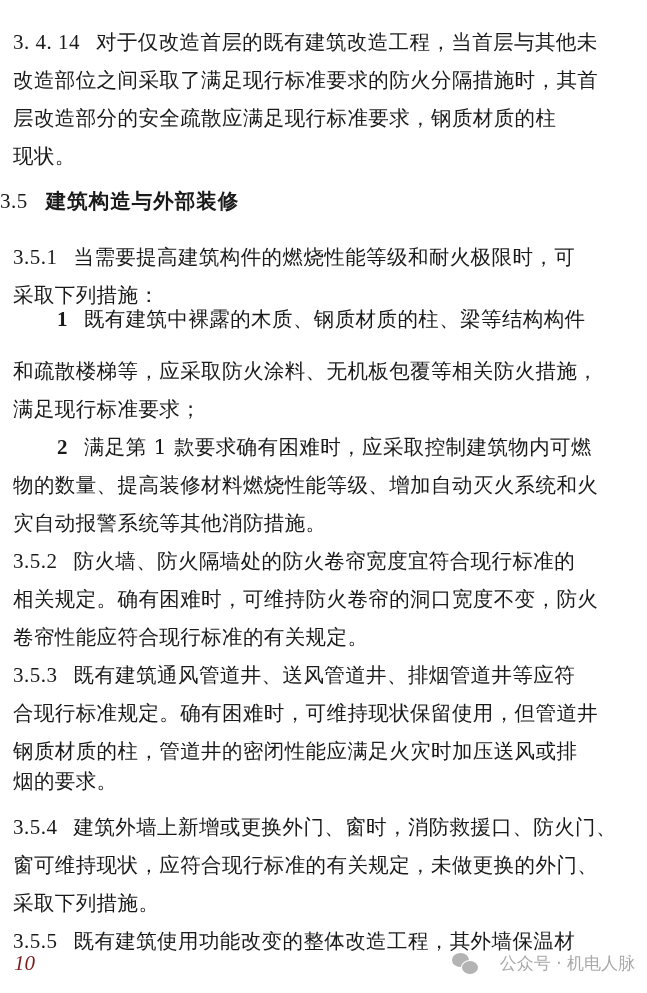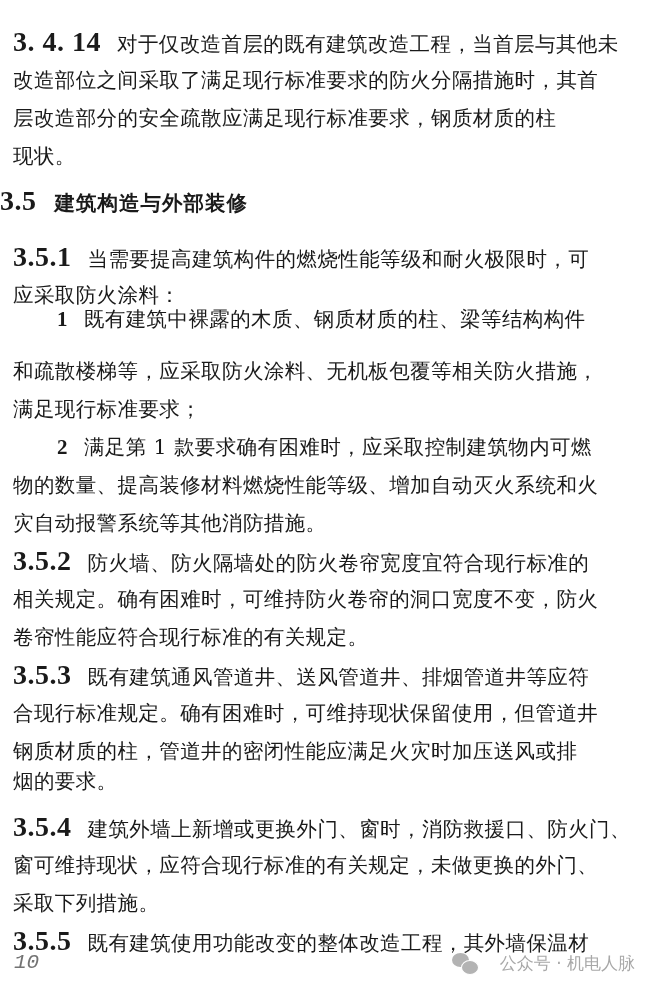--- a/index.html
+++ b/index.html
@@ -7,30 +7,30 @@
     width: 647px; height: 993px; background: #ffffff; overflow: hidden;
     position: relative;
     font-family: "DejaVu Serif", "Liberation Serif", serif;
     color: #1a1a1a;
   }
   .line {
     position: absolute; left: 13px; width: 622px;
     font-size: 20.5px; line-height: 28px; height: 28px;
     white-space: nowrap; letter-spacing: 0.4px;
   }
-  .num { font-family: "Liberation Serif", serif; font-weight: bold; font-size: 28px; letter-spacing: 0.5px; margin-right: 16px; }
+  .num { font-family: "Liberation Serif", serif; font-weight: normal; font-size: 21px; letter-spacing: 0.5px; margin-right: 16px; }
   .item-num { font-family: "Liberation Serif", serif; font-weight: bold; font-size: 21px; margin-right: 16px; }
   .heading {
     position: absolute; left: 0; width: 647px; text-align: left;
     font-size: 20.5px; line-height: 28px; font-weight: bold; letter-spacing: 1px;
   }
   .heading .num { margin-right: 18px; }
   .page-no {
     position: absolute; left: 14px; top: 951px;
-    font-family: Liberation Mono, monospace; font-style: italic; font-size: 21px; color: #737373;
+    font-family: Liberation Serif, serif; font-style: italic; font-size: 21px; color: #7f1d1d;
   }
   .watermark {
     position: absolute; right: 12px; top: 952px;
     display: flex; align-items: flex-end; gap: 22px;
     font-family: "DejaVu Sans", sans-serif; font-size: 17px; color: #a8a8a8;
   }
   .wechat-icon { width: 26px; height: 22px; position: relative; }
   .wechat-icon .b1 { position:absolute; left:0; top:0; width:17px; height:14px; border-radius:50%; background:#b3b3b3; }
   .wechat-icon .b2 { position:absolute; left:9px; top:7px; width:16px; height:13px; border-radius:50%; background:#b3b3b3; border:1.5px solid #fff; }
 </style>
@@ -38,21 +38,21 @@
 <body>
 
 <div class="line" style="top:28px"><span class="num">3. 4. 14</span><span>对于仅改造首层的既有建筑改造工程，当首层与其他未</span></div>
 <div class="line" style="top:66px">改造部位之间采取了满足现行标准要求的防火分隔措施时，其首</div>
 <div class="line" style="top:104px">层改造部分的安全疏散应满足现行标准要求，钢质材质的柱</div>
 <div class="line" style="top:142px">现状。</div>
 
 <div class="heading" style="top:187px"><span class="num">3.5</span><span>建筑构造与外部装修</span></div>
 
 <div class="line" style="top:243px"><span class="num">3.5.1</span><span>当需要提高建筑构件的燃烧性能等级和耐火极限时，可</span></div>
-<div class="line" style="top:281px">应采取防火涂料：</div>
+<div class="line" style="top:281px">采取下列措施：</div>
 <div class="line" style="top:305px; padding-left:44px; width:578px"><span class="item-num">1</span><span>既有建筑中裸露的木质、钢质材质的柱、梁等结构构件</span></div>
 <div class="line" style="top:357px">和疏散楼梯等，应采取防火涂料、无机板包覆等相关防火措施，</div>
 <div class="line" style="top:395px">满足现行标准要求；</div>
 <div class="line" style="top:433px; padding-left:44px; width:578px"><span class="item-num">2</span><span>满足第 1 款要求确有困难时，应采取控制建筑物内可燃</span></div>
 <div class="line" style="top:471px">物的数量、提高装修材料燃烧性能等级、增加自动灭火系统和火</div>
 <div class="line" style="top:509px">灾自动报警系统等其他消防措施。</div>
 
 <div class="line" style="top:547px"><span class="num">3.5.2</span><span>防火墙、防火隔墙处的防火卷帘宽度宜符合现行标准的</span></div>
 <div class="line" style="top:585px">相关规定。确有困难时，可维持防火卷帘的洞口宽度不变，防火</div>
 <div class="line" style="top:623px">卷帘性能应符合现行标准的有关规定。</div>

